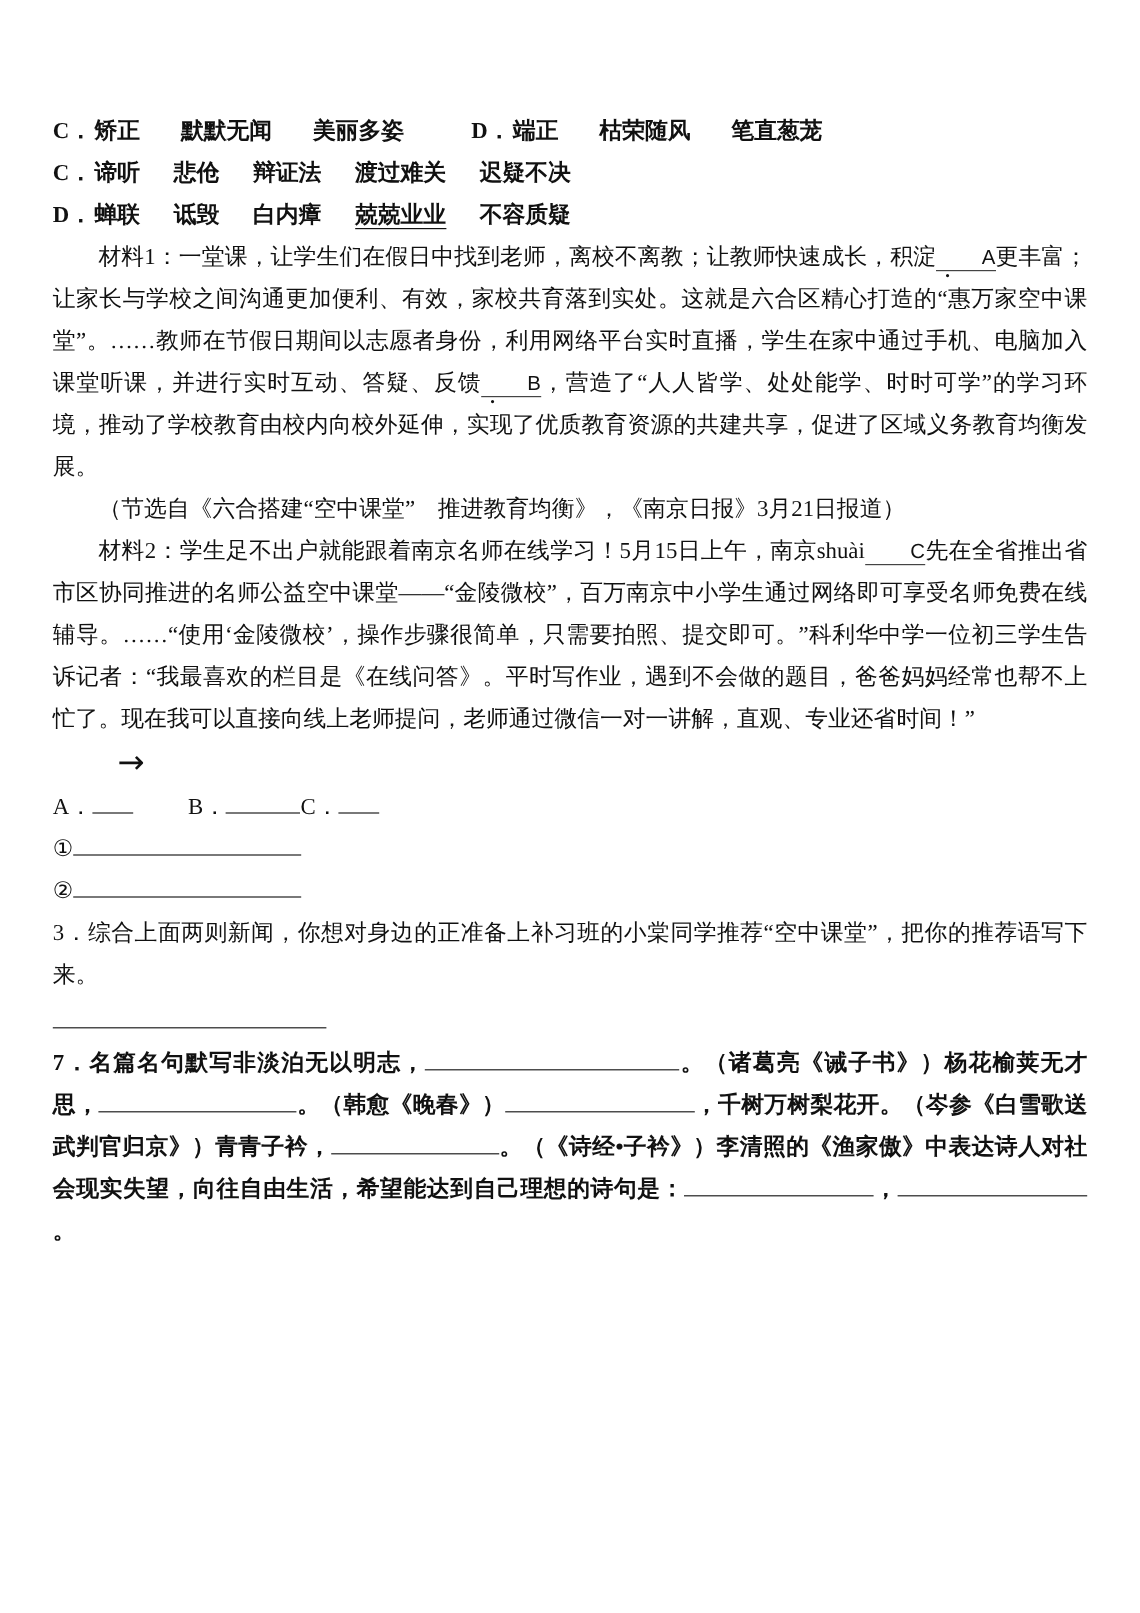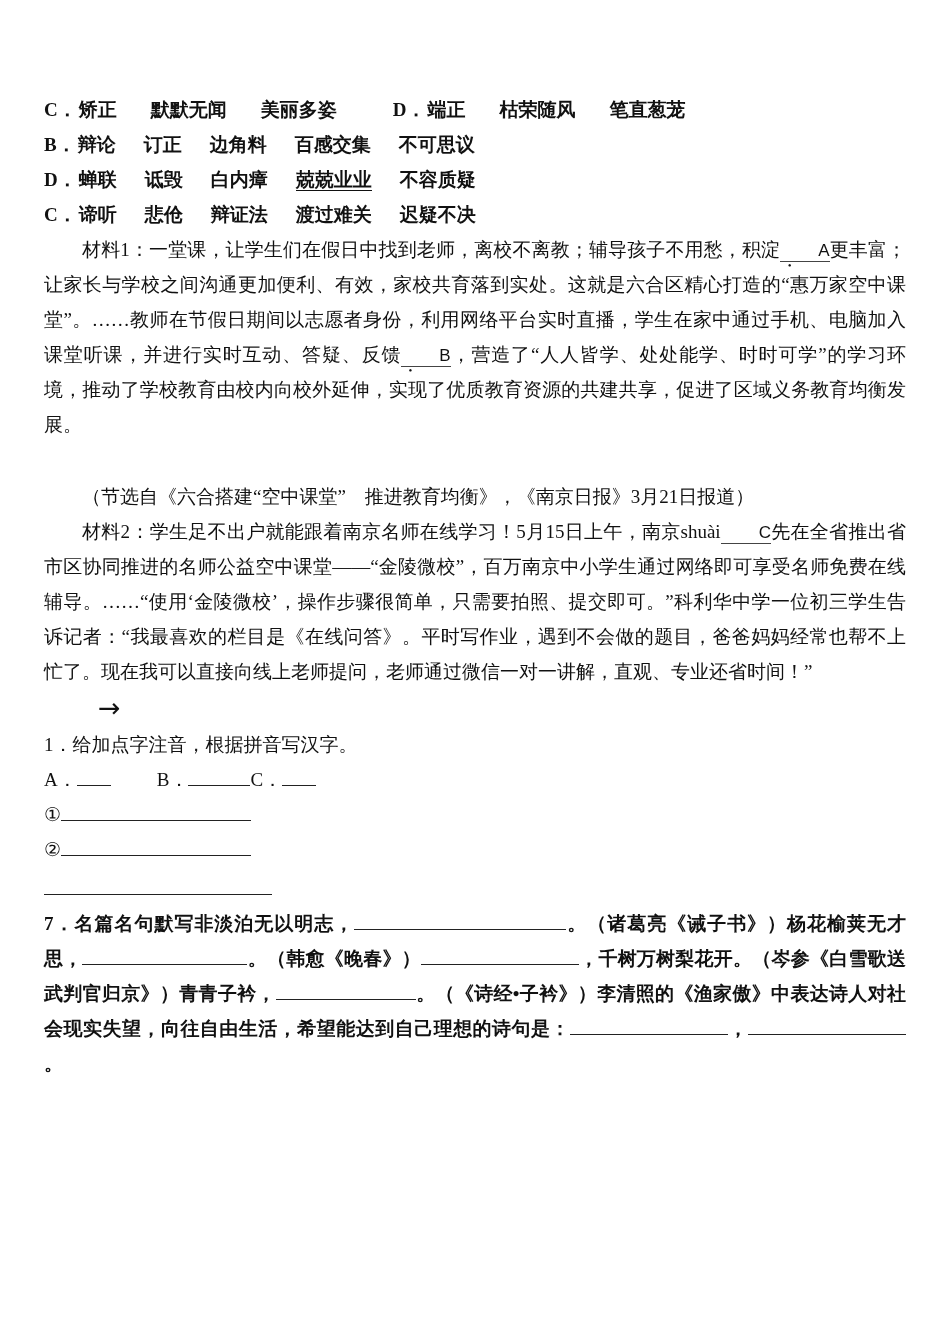--- a/index.html
+++ b/index.html
@@ -39,66 +39,63 @@
   .bl-q7a{width:212px;}
   .bl-q7b{width:165px;}
   .bl-q7c{width:158px;}
   .bl-q7d{width:140px;}
   .bl-q7e{width:158px;}
   .bl-q7f{width:158px;}
   .bl-circ{width:190px;}
   .bl-sub3{width:228px;}
   .gap-b-label{margin-left:46px;}
   .arrow-line{font-size:27px;line-height:38px;padding-left:2em;font-family:"DejaVu Sans",sans-serif;}
-  .src{padding-left:2em;margin-top:37px;}
+  .src{padding-left:2em;}
   .mt-4{margin-top:4px;}
   .mt-6{margin-top:6px;}
 </style>
 </head>
 <body>
 
 <div class="page">
 
   <p class="bold">
     <span class="lbl">C．</span><span class="w-wide">矫正</span><span class="w-wide">默默无闻</span><span class="w-wide">美丽多姿</span><span class="lbl d-shift">D．</span><span class="w-wide">端正</span><span class="w-wide">枯荣随风</span><span>笔直葱茏</span>
   </p>
 
   <p class="bold">
-    <span class="lbl">B．</span><span class="w">辩论</span><span class="w">订正</span><span class="w">边角料</span><span class="w">百感交集</span><span>不可思议</span>
+    <span class="lbl">C．</span><span class="w">谛听</span><span class="w">悲伧</span><span class="w">辩证法</span><span class="w">渡过难关</span><span>迟疑不决</span>
   </p>
   <p class="bold">
     <span class="lbl">D．</span><span class="w">蝉联</span><span class="w">诋毁</span><span class="w">白内瘴</span><span class="w ul-word">兢兢业业</span><span>不容质疑</span>
   </p>
-  <p class="bold">
-    <span class="lbl">C．</span><span class="w">谛听</span><span class="w">悲伧</span><span class="w">辩证法</span><span class="w">渡过难关</span><span>迟疑不决</span>
-  </p>
 
 
   <p class="justify indent">
-    <span>材料1：一堂课，让学生们在假日中找到老师，离校不离教；辅导孩子不用愁，积</span><span class="dot-below">淀</span><span class="letter-blank">A</span><span>更丰富；让家长与学校之间沟通更加便利、有效，家校共育落到实处。这就是六合区精心打造的“惠万家空中课堂”。……教师在节假日期间以志愿者身份，利用网络平台实时直播，学生在家中通过手机、电脑加入课堂听课，并进行实时互动、答疑、反</span><span class="dot-below">馈</span><span class="letter-blank">B</span><span>，营造了“人人皆学、处处能学、时时可学”的学习环境，推动了学校教育由校内向校外延伸，实现了优质教育资源的共建共享，促进了区域义务教育均衡发展。</span>
+    <span>材料1：一堂课，让学生们在假日中找到老师，离校不离教；让教师快速成长，积</span><span class="dot-below">淀</span><span class="letter-blank">A</span><span>更丰富；让家长与学校之间沟通更加便利、有效，家校共育落到实处。这就是六合区精心打造的“惠万家空中课堂”。……教师在节假日期间以志愿者身份，利用网络平台实时直播，学生在家中通过手机、电脑加入课堂听课，并进行实时互动、答疑、反</span><span class="dot-below">馈</span><span class="letter-blank">B</span><span>，营造了“人人皆学、处处能学、时时可学”的学习环境，推动了学校教育由校内向校外延伸，实现了优质教育资源的共建共享，促进了区域义务教育均衡发展。</span>
   </p>
   <p class="src">（节选自《六合搭建“空中课堂”　推进教育均衡》，《南京日报》3月21日报道）</p>
 
   <p class="justify indent">
     <span>材料2：学生足不出户就能跟着南京名师在线学习！5月15日上午，南京shuài</span><span class="letter-blank">C</span><span>先在全省推出省市区协同推进的名师公益空中课堂——“金陵微校”，百万南京中小学生通过网络即可享受名师免费在线辅导。……“使用‘金陵微校’，操作步骤很简单，只需要拍照、提交即可。”科利华中学一位初三学生告诉记者：“我最喜欢的栏目是《在线问答》。平时写作业，遇到不会做的题目，爸爸妈妈经常也帮不上忙了。现在我可以直接向线上老师提问，老师通过微信一对一讲解，直观、专业还省时间！”</span>
   </p>
   <p class="arrow-line"><span>→</span></p>
 
-  <p>1．给加点字注音，根据拼音写汉字。</p>
   <p>
     <span>A．</span><span class="blank bl-sm"></span><span class="gap-b-label">B．</span><span class="blank bl-md"></span><span>C．</span><span class="blank bl-sm"></span>
   </p>
 
   <p>
     <span>①</span><span class="blank bl-circ"></span>
   </p>
   <p>
     <span>②</span><span class="blank bl-circ"></span>
   </p>
 
+  <p class="justify">3．综合上面两则新闻，你想对身边的正准备上补习班的小棠同学推荐“空中课堂”，把你的推荐语写下来。</p>
   <p class="mt-4">
     <span class="blank bl-sub3"></span>
   </p>
 
   <p class="bold justify">
     <span>7．名篇名句默写非淡泊无以明志，</span><span class="blank bl-q7a"></span><span>。（诸葛亮《诫子书》）杨花榆荚无才思，</span><span class="blank bl-q7b"></span><span>。（韩愈《晚春》）</span><span class="blank bl-q7c"></span><span>，千树万树梨花开。（岑参《白雪歌送武判官归京》）青青子衿，</span><span class="blank bl-q7d"></span><span>。（《诗经•子衿》）李清照的《渔家傲》中表达诗人对社会现实失望，向往自由生活，希望能达到自己理想的诗句是：</span><span class="blank bl-q7e"></span><span>，</span><span class="blank bl-q7f"></span><span>。</span>
   </p>
 
 </div>
 

